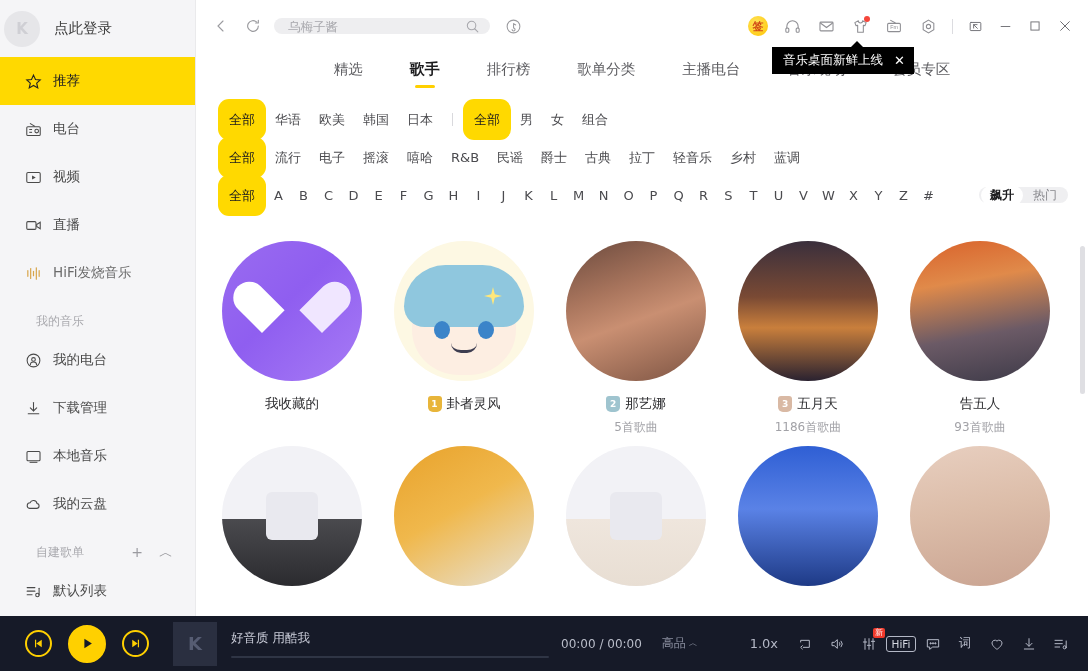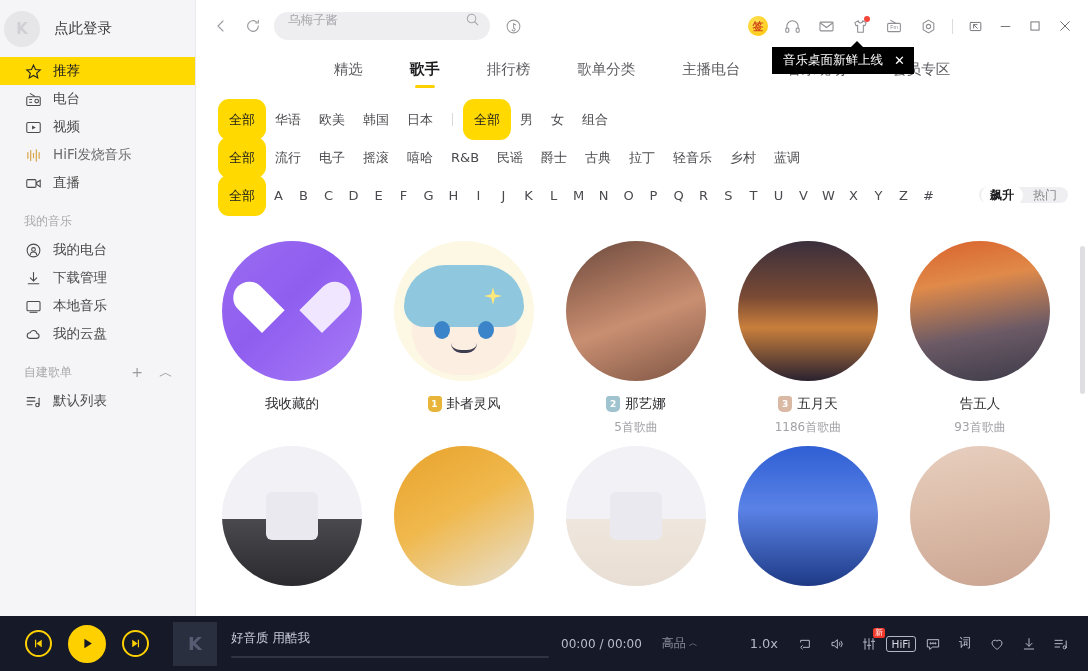--- a/index.html
+++ b/index.html
@@ -18,48 +18,48 @@
   }
   .login-row { display:flex; align-items:center; height:57px; padding-left:4px; }
   .avatar {
     width:36px; height:36px; border-radius:50%; background:#e6e6e9;
     display:flex; align-items:center; justify-content:center;
     color:#cfcfd4; font-size:15px; font-weight:bold;
   }
   .login-text { margin-left:14px; font-size:14.5px; color:#3c3c3c; }
 
   .nav-item {
-    display:flex; align-items:center; height:28px; padding-left:24px;
+    display:flex; align-items:center; height:48px; padding-left:24px;
     color:#4a4a4a; font-size:13.5px; cursor:pointer;
   }
   .nav-item.active { background:#ffd900; color:#222; }
   .nav-item .ic { width:18px; height:18px; margin-right:11px;
     display:flex; align-items:center; justify-content:center; flex:none; }
   .nav-item svg { display:block; }
   .nav-item.hifi .lbl { color:#6b6b6b; }
 
   .grp-title {
-    font-size:12px; color:#a9a9ae; padding-left:24px;
+    font-size:12px; color:#a9a9ae; padding-left:36px;
     margin-top:14px; margin-bottom:5px; height:20px;
     display:flex; align-items:center;
   }
   .grp-title.with-btns { justify-content:center; }
   .grp-btns { margin-left:auto; display:flex; gap:16px; padding-right:22px; }
   .grp-btns span { color:#9a9a9f; font-size:14px; line-height:1; cursor:pointer; }
 
   
   #main { position:absolute; left:196px; top:0; width:892px; height:616px; background:#fff; }
 
   
   #topbar { display:flex; align-items:center; height:52px; padding:0 8px 0 12px; }
   .nav-btn { width:26px; height:26px; display:flex; align-items:center;
     justify-content:center; color:#9b9b9f; cursor:pointer; }
   .searchbox {
-    position:relative; width:216px; height:28px; margin-left:8px;
-    background:#eeeef0; border-radius:14px; display:flex; align-items:flex-start;
+    position:relative; width:216px; height:16px; margin-left:8px;
+    background:#eeeef0; border-radius:14px; display:flex; align-items:flex-end;
     padding:0 10px 0 14px;
   }
   .searchbox input {
     border:none; outline:none; background:transparent; flex:1;
     font-size:12.5px; color:#5a5a5a; font-family:inherit;
   }
   .searchbox input::placeholder { color:#a8a8ad; }
   .search-ic { color:#a8a8ad; display:flex; }
   .tb-icons { margin-left:auto; display:flex; align-items:center; gap:0; }
   .tb-ic { width:34px; height:34px; display:flex; align-items:center;
@@ -251,40 +251,40 @@
     </div>
     <div class="nav-item">
       <span class="ic">
           <svg width="17" height="17" viewBox="0 0 24 24" fill="none" stroke="currentColor" stroke-width="1.5">
             <rect x="2.5" y="5" width="19" height="14" rx="1.8"></rect>
             <polygon points="10,9.3 15.2,12 10,14.7" fill="currentColor" stroke="none"></polygon>
           </svg>
         </span>
       <span class="lbl">视频</span>
     </div>
+    <div class="nav-item">
+      <span class="ic">
+          <svg width="17" height="17" viewBox="0 0 24 24" fill="none" stroke="currentColor" stroke-width="1.5">
+            <rect x="2.5" y="6.5" width="13" height="11" rx="1.6"></rect>
+            <polygon points="16.5,10.5 21.5,7.5 21.5,16.5 16.5,13.5"></polygon>
+          </svg>
+        </span>
+      <span class="lbl">直播</span>
+    </div>
     <div class="nav-item hifi">
       <span class="ic" style="color:#d8a54a">
           <svg width="17" height="17" viewBox="0 0 24 24" stroke="currentColor" stroke-width="1.7" stroke-linecap="round">
             <line x1="4" y1="8" x2="4" y2="16"></line>
             <line x1="8" y1="5" x2="8" y2="19"></line>
             <line x1="12" y1="9" x2="12" y2="15"></line>
             <line x1="16" y1="4" x2="16" y2="20"></line>
             <line x1="20" y1="8" x2="20" y2="16"></line>
           </svg>
         </span>
       <span class="lbl">HiFi发烧音乐</span>
-    </div>
-    <div class="nav-item">
-      <span class="ic">
-          <svg width="17" height="17" viewBox="0 0 24 24" fill="none" stroke="currentColor" stroke-width="1.5">
-            <rect x="2.5" y="6.5" width="13" height="11" rx="1.6"></rect>
-            <polygon points="16.5,10.5 21.5,7.5 21.5,16.5 16.5,13.5"></polygon>
-          </svg>
-        </span>
-      <span class="lbl">直播</span>
     </div>
 
     <div class="grp-title">我的音乐</div>
 
     <div class="nav-item">
       <span class="ic">
           <svg width="17" height="17" viewBox="0 0 24 24" fill="none" stroke="currentColor" stroke-width="1.5">
             <circle cx="12" cy="12" r="9"></circle>
             <circle cx="12" cy="10.5" r="2.6"></circle>
             <path d="M7.6 18.2c0-2.4 2-4 4.4-4s4.4 1.6 4.4 4"></path>

